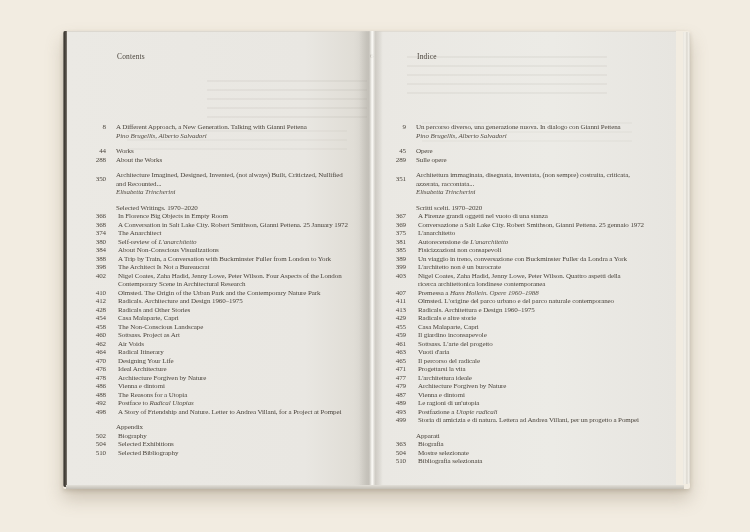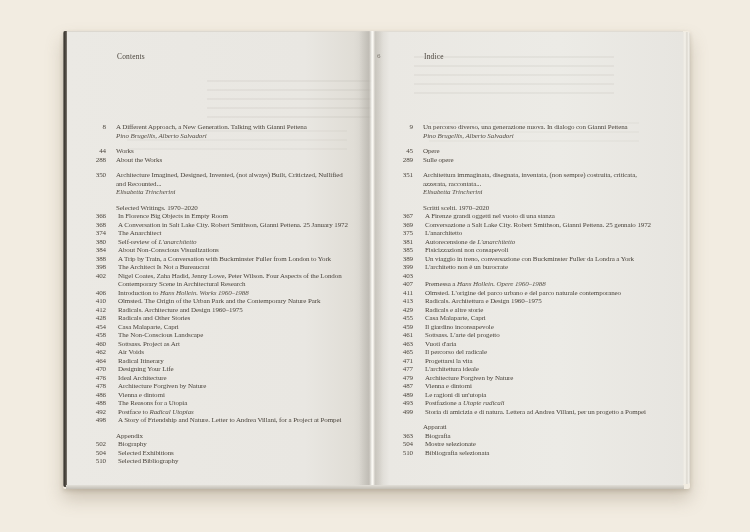--- a/index.html
+++ b/index.html
@@ -9,37 +9,37 @@
   .book{position:absolute;left:63px;top:31px;width:627px;height:458px;
         box-shadow:0 10px 18px rgba(110,95,70,.28),0 2px 4px rgba(110,95,70,.22);
         border-radius:2px;}
   .cover-edge{position:absolute;left:0;top:0;bottom:2px;width:4px;
         background:linear-gradient(to right,#9a948a,#3f3b34 35%,#55504a 75%,#8c867c);
         border-radius:2px 0 0 2px;}
   .page{position:absolute;top:0;height:454px;overflow:hidden;}
   .page-left{left:4px;width:305px;
         background:linear-gradient(to right,#ebe9e4 0%,#e9e7e2 78%,#e0ddd6 94%,#cfccc5 100%);
         border-top:1px solid #dcd8d0;}
-  .page-right{left:311px;width:309px;
+  .page-right{left:304px;width:309px;
         background:linear-gradient(to right,#d4d1ca 0%,#eae8e3 5%,#ecebe6 60%,#e7e5e0 100%);
         border-top:1px solid #e0dcd4;}
   .gutter{position:absolute;left:296px;top:0;width:24px;height:454px;pointer-events:none;
         background:linear-gradient(to right,rgba(180,176,168,0) 0%,rgba(170,166,158,.45) 42%,rgba(255,254,250,.95) 55%,rgba(190,186,178,.5) 68%,rgba(190,186,178,0) 100%);}
   .stack-right{position:absolute;left:620px;top:1px;width:7px;height:452px;
         background:linear-gradient(to right,#e8e5de,#f4f1ea 30%,#dcd8d0 55%,#f1eee7 80%,#d8d4cc);
         border-radius:0 2px 2px 0;}
   .bottom-edge{position:absolute;left:3px;right:6px;bottom:0;height:4px;
         background:linear-gradient(to bottom,#e2dfd8,#c2beb5);}
   .page-header{position:absolute;left:50px;top:20px;font-size:7.4px;letter-spacing:.2px;
         color:#4a443c;line-height:9px;}
   .folio{position:absolute;left:3px;top:20px;font-size:7px;color:#6a645a;line-height:9px;}
   .entries{position:absolute;left:6px;top:91px;right:2px;}
   .row{display:flex;align-items:flex-start;font-size:7px;line-height:8.5px;
        letter-spacing:-.1px;color:#4b453d;}
-  .row.gap{margin-top:7px;}
+  .row.gap{margin-top:7px;align-items:center;}
   .num{width:33px;text-align:right;flex:none;}
   .txt{margin-left:10px;white-space:pre-line;}
   .row.ind .txt{margin-left:12px;}
   .txt em{font-style:italic;color:#544e45;}
   .smudge{position:absolute;pointer-events:none;filter:blur(.6px);opacity:.55;
        background:repeating-linear-gradient(to bottom,rgba(150,145,135,.18) 0 2px,rgba(150,145,135,0) 2px 9px);}
 </style>
 </head>
 <body>
 
@@ -109,24 +109,20 @@
           <div class="row ind">
             <span class="num">398</span>
             <span class="txt"><span>The Architect Is Not a Bureaucrat</span></span>
           </div>
           <div class="row ind">
             <span class="num">402</span>
             <span class="txt"><span>Nigel Coates, Zaha Hadid, Jenny Lowe, Peter Wilson. Four Aspects of the London
 Contemporary Scene in Architectural Research</span></span>
           </div>
           <div class="row ind">
-            <span class="num">406</span>
-            <span class="txt"><span>Introduction to </span><em>Hans Hollein. Works 1960–1988</em></span>
-          </div>
-          <div class="row ind">
             <span class="num">410</span>
             <span class="txt"><span>Olmsted. The Origin of the Urban Park and the Contemporary Nature Park</span></span>
           </div>
           <div class="row ind">
             <span class="num">412</span>
             <span class="txt"><span>Radicals. Architecture and Design 1960–1975</span></span>
           </div>
           <div class="row ind">
             <span class="num">428</span>
             <span class="txt"><span>Radicals and Other Stories</span></span>
@@ -256,20 +252,22 @@
           <div class="row ind">
             <span class="num">389</span>
             <span class="txt"><span>Un viaggio in treno, conversazione con Buckminster Fuller da Londra a York</span></span>
           </div>
           <div class="row ind">
             <span class="num">399</span>
             <span class="txt"><span>L'architetto non è un burocrate</span></span>
           </div>
           <div class="row ind">
             <span class="num">403</span>
+            <span class="txt"><span>Nigel Coates, Zaha Hadid, Jenny Lowe, Peter Wilson. Quattro aspetti della
+ricerca architettonica londinese contemporanea</span></span>
           </div>
           <div class="row ind">
             <span class="num">407</span>
             <span class="txt"><span>Premessa a </span><em>Hans Hollein. Opere 1960–1988</em></span>
           </div>
           <div class="row ind">
             <span class="num">411</span>
             <span class="txt"><span>Olmsted. L'origine del parco urbano e del parco naturale contemporaneo</span></span>
           </div>
           <div class="row ind">

